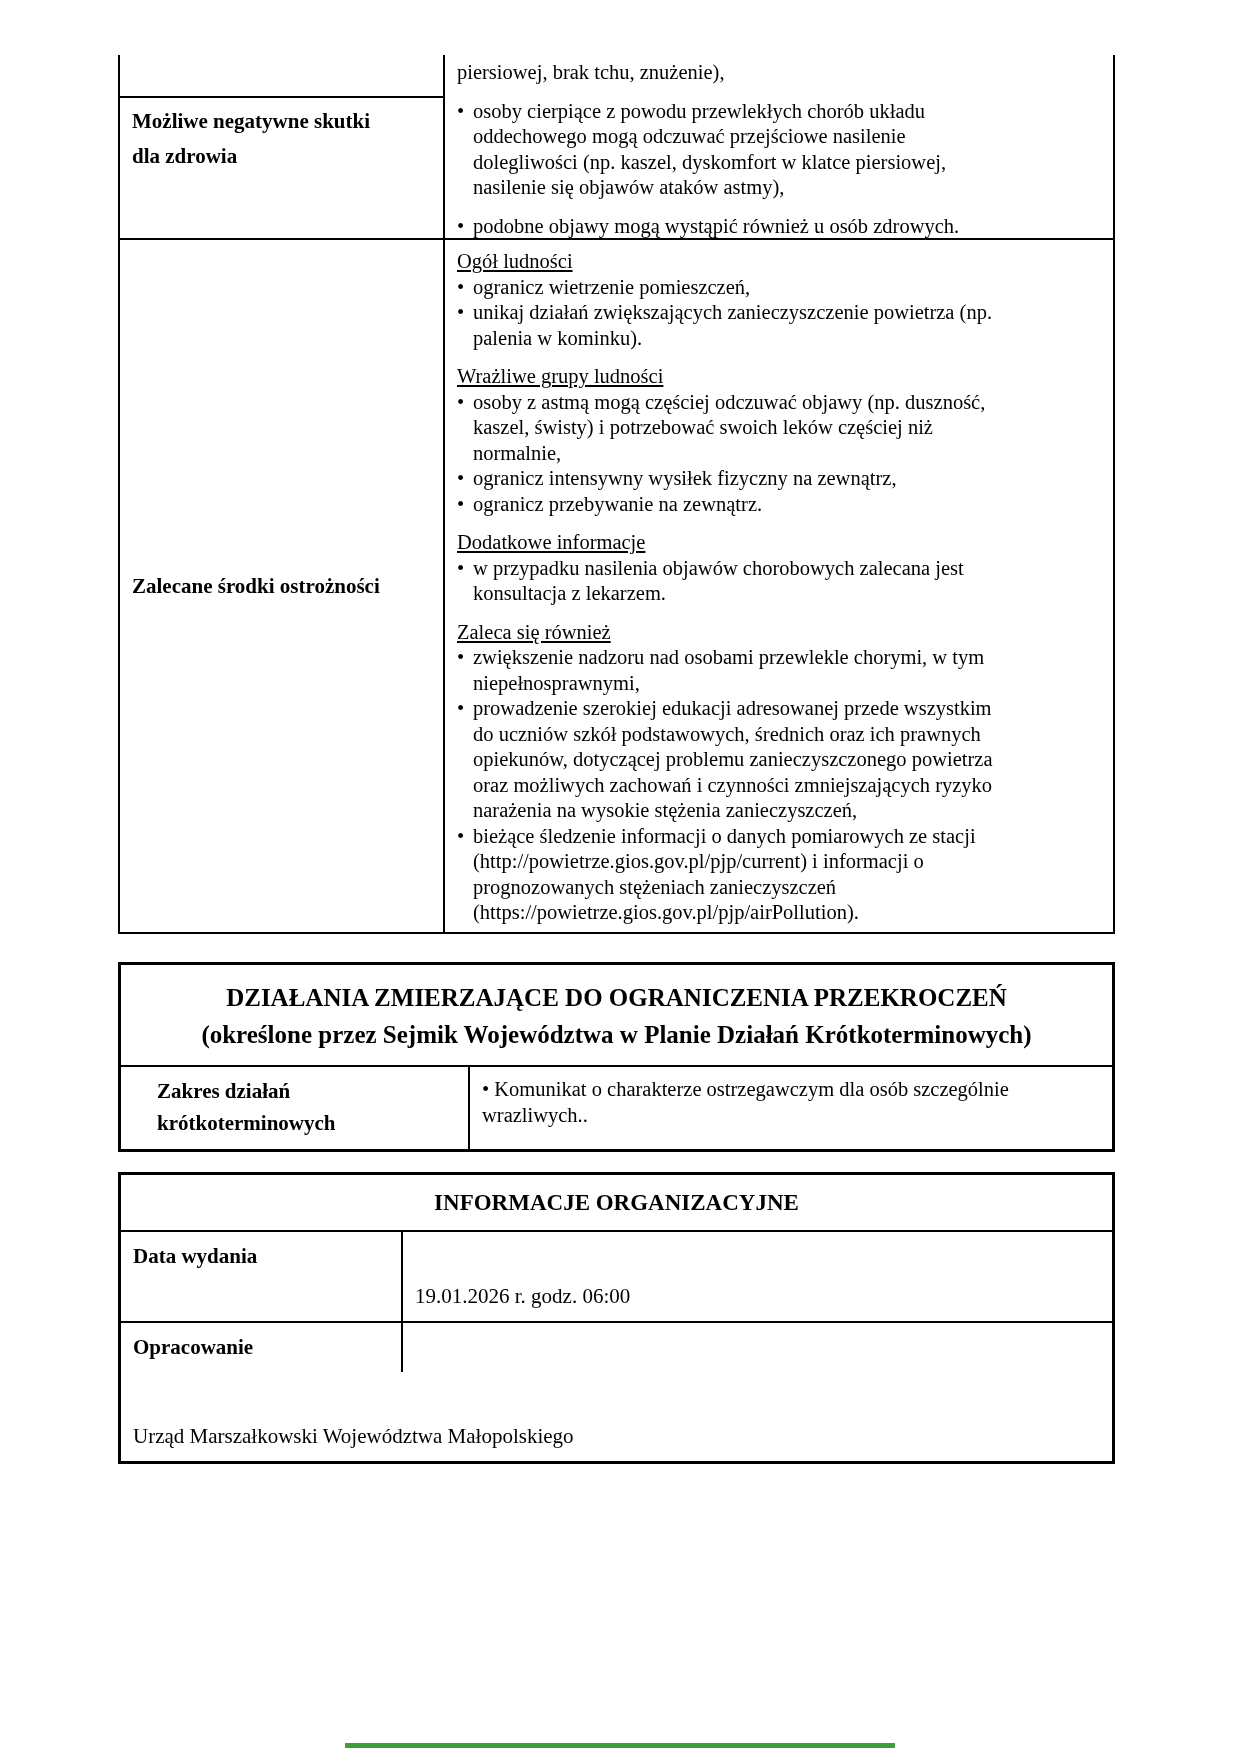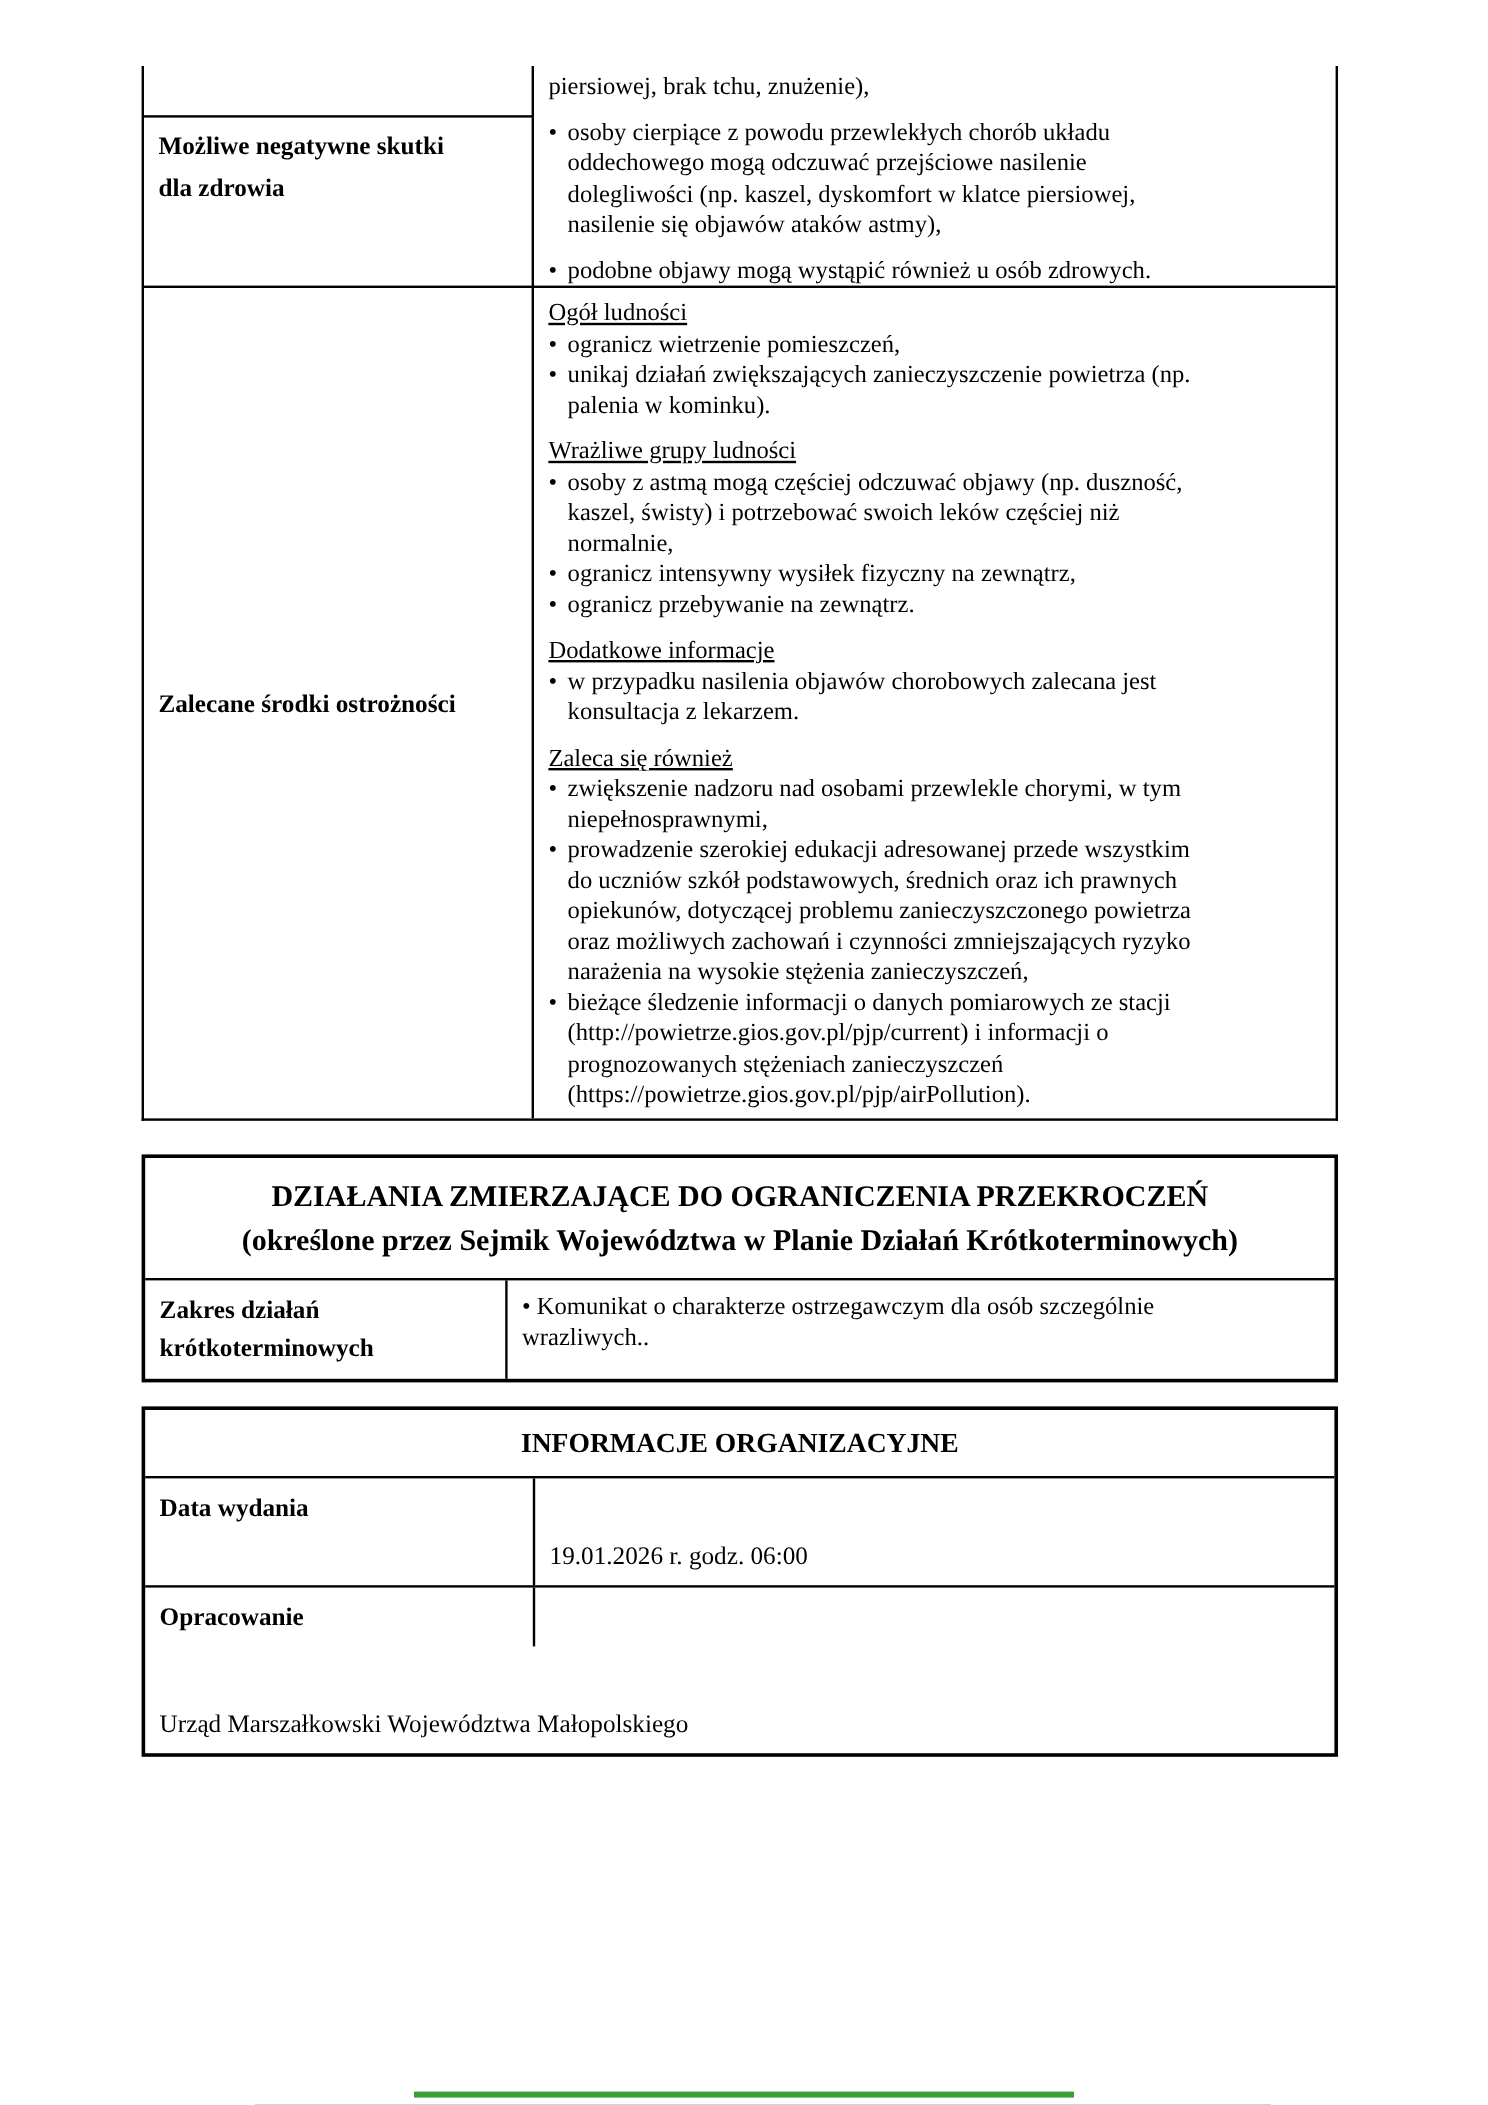--- a/index.html
+++ b/index.html
@@ -40,36 +40,36 @@
   .t2{
     position:absolute;left:118px;top:962px;width:997px;
     border:3px solid #000;box-sizing:border-box;
   }
   .t2-header{
     border-bottom:2px solid #000;
     text-align:center;font-weight:bold;font-size:25px;line-height:37px;
     padding:14px 10px 12px 10px;
   }
   .t2-row{display:flex;}
-  .t2-label{width:302px;box-sizing:border-box;border-right:2px solid #000;
-    font-weight:bold;font-size:21px;line-height:32px;padding:8px 10px 10px 12px;white-space:pre-line;}
+  .t2-label{width:325px;box-sizing:border-box;border-right:2px solid #000;
+    font-weight:bold;font-size:21px;line-height:32px;padding:8px 10px 10px 12px;white-space:pre-line;margin-left:24px;}
   .t2-value{flex:1;box-sizing:border-box;font-size:20.5px;line-height:26px;padding:9px 26px 10px 12px;}
   
   .t3{
     position:absolute;left:118px;top:1172px;width:997px;
     border:3px solid #000;box-sizing:border-box;
   }
   .t3-header{
     border-bottom:2px solid #000;
     text-align:center;font-weight:bold;font-size:23px;
     padding:15px 10px 14px 10px;
   }
   .t3-row{display:flex;border-bottom:2px solid #000;}
   .t3-row:last-child{border-bottom:none;flex-direction:column;}
-  .t3-label{width:325px;box-sizing:border-box;border-right:2px solid #000;
+  .t3-label{width:282px;box-sizing:border-box;border-right:2px solid #000;
     font-weight:bold;font-size:21px;padding:12px 10px 12px 12px;}
   .t3-value{flex:1;box-sizing:border-box;font-size:21px;padding:12px 10px 12px 12px;margin-top:40px;}
   
   .footer-line{
     position:absolute;left:345px;top:1743px;width:550px;height:5px;
   }
 </style>
 </head>
 <body>
 

